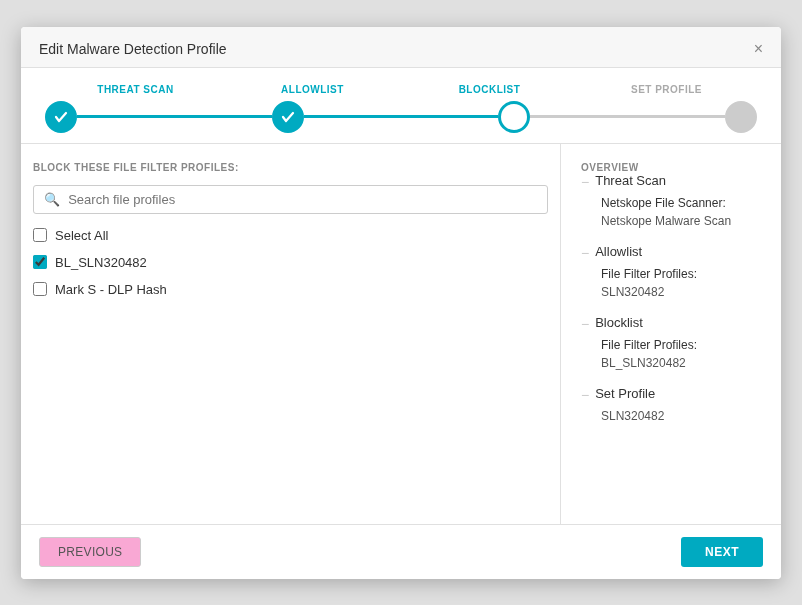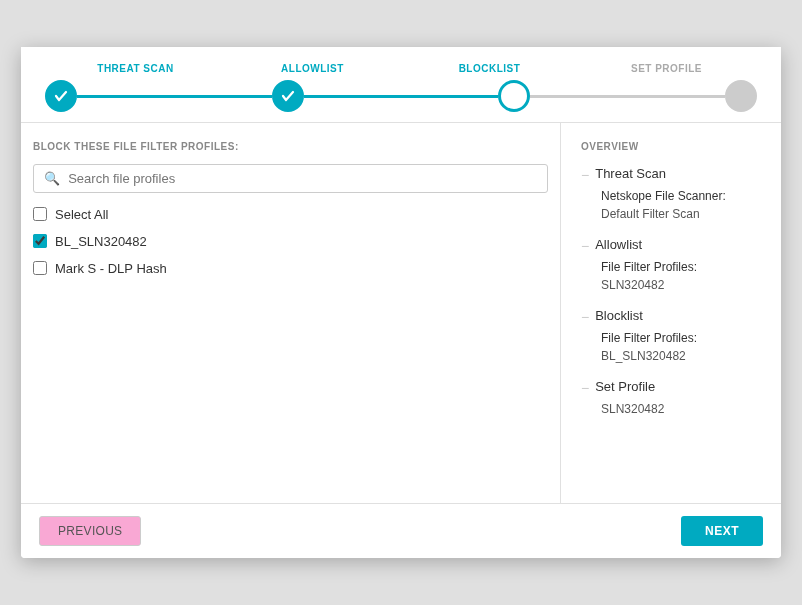--- a/index.html
+++ b/index.html
@@ -163,21 +163,20 @@
     .right-panel {
       width: 220px;
       padding: 18px 20px;
       background: #fff;
     }
     .overview-label {
       font-size: 10px;
       font-weight: 700;
       color: #888;
       letter-spacing: 0.5px;
-      margin-bottom: 14px;
     }
     .overview-section {
       margin-bottom: 14px;
     }
     .overview-row {
       display: flex;
       align-items: flex-start;
       margin-bottom: 4px;
     }
     .minus-icon {
@@ -233,20 +232,24 @@
       cursor: pointer;
       font-weight: 600;
       letter-spacing: 0.5px;
     }
   </style>
 </head>
 <body>
 
 <div class="dialog">
 
+  <div class="dialog-header">
+    <span class="dialog-title">Edit Malware Detection Profile</span>
+    <button class="close-btn">×</button>
+  </div>
 
   <div class="stepper">
     <div class="stepper-labels">
       <span class="stepper-label">THREAT SCAN</span>
       <span class="stepper-label">ALLOWLIST</span>
       <span class="stepper-label">BLOCKLIST</span>
       <span class="stepper-label" style="color:#aaa;">SET PROFILE</span>
     </div>
     <div class="stepper-circles-row">
       <div class="step-circle completed">
@@ -292,21 +295,21 @@
     <div class="right-panel">
       <div class="overview-label">OVERVIEW</div>
 
       <div class="overview-section">
         <div class="overview-row">
           <span class="minus-icon">−</span>
           <span class="overview-section-title">Threat Scan</span>
         </div>
         <div class="overview-detail">
           <span class="overview-detail-link">Netskope File Scanner:</span>
-          <span>Default Filter Scan</span>
+          <span>Netskope Malware Scan</span>
         </div>
       </div>
 
       <div class="overview-section">
         <div class="overview-row">
           <span class="minus-icon">−</span>
           <span class="overview-section-title">Allowlist</span>
         </div>
         <div class="overview-detail">
           <span class="overview-detail-link">File Filter Profiles:</span>

